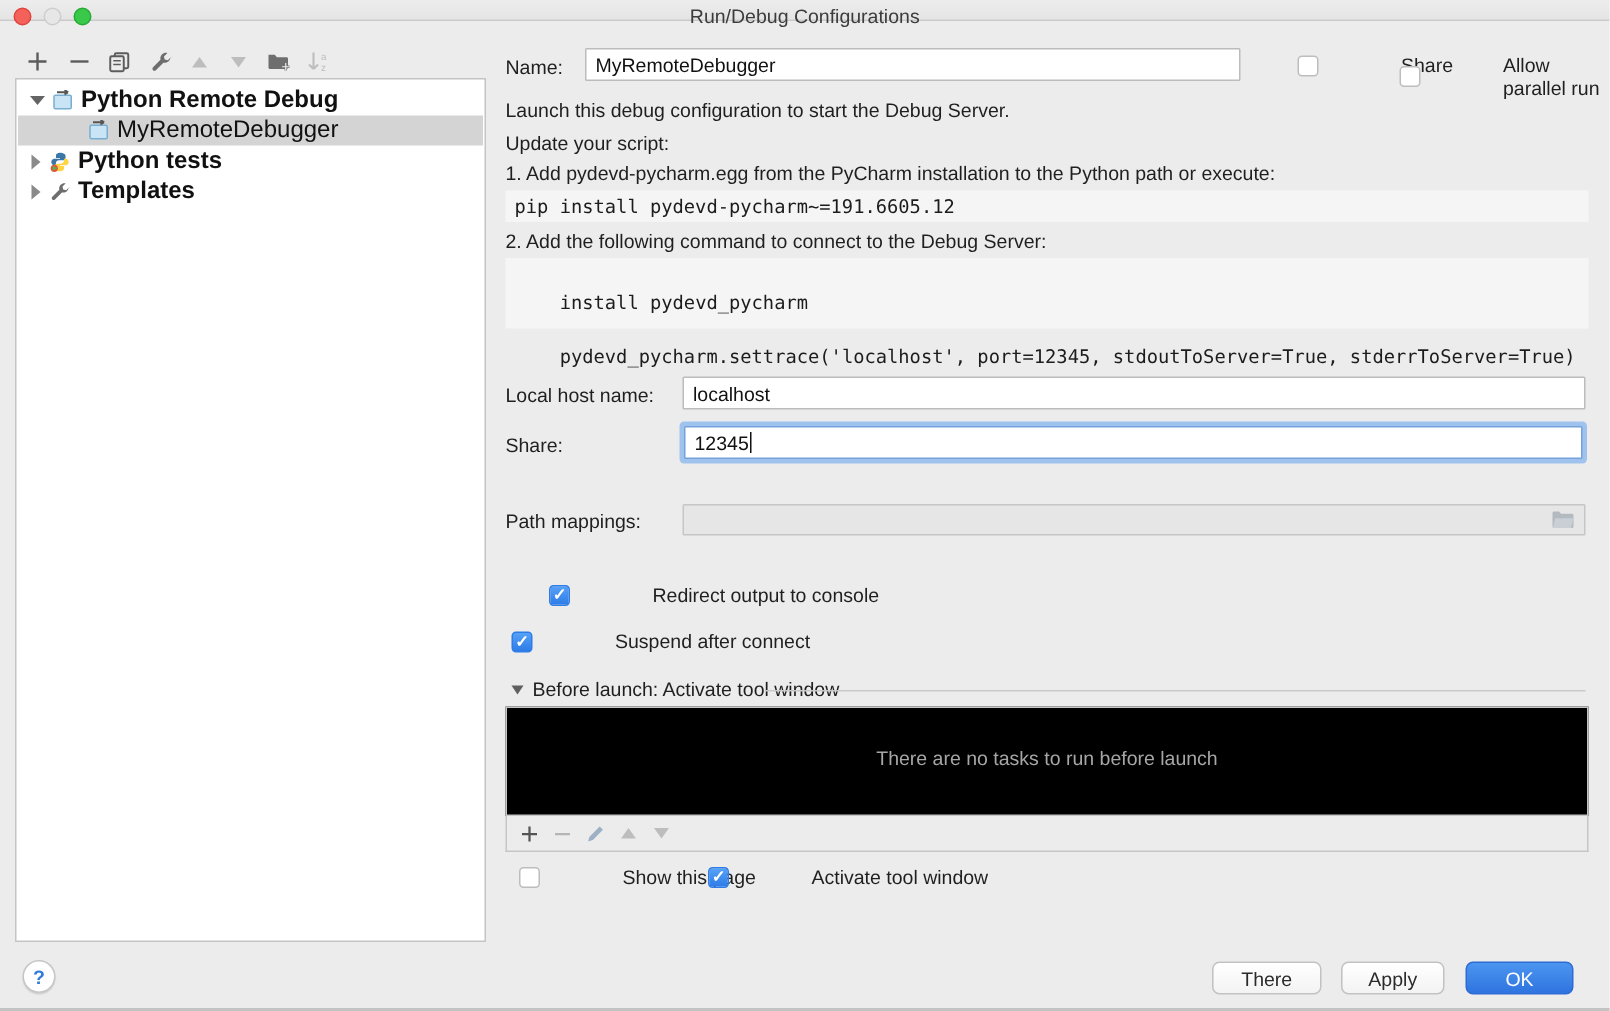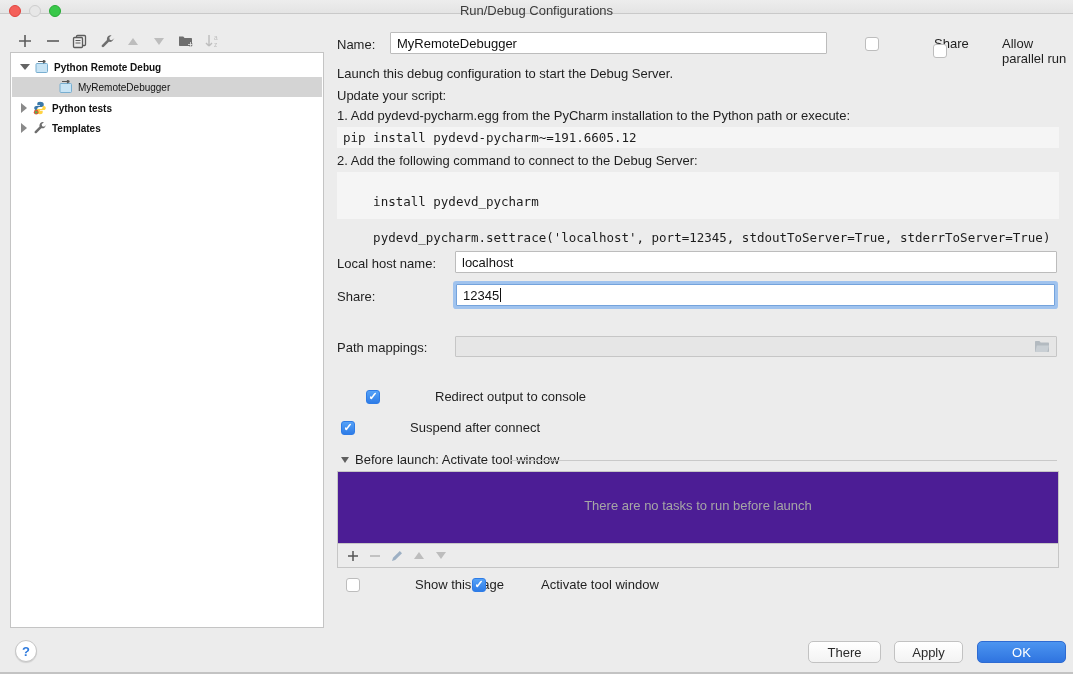--- a/index.html
+++ b/index.html
@@ -22,21 +22,21 @@
   .tbico { position:absolute; top:32px; width:18px; height:18px; display:flex; align-items:center; justify-content:center;
            color:#5c5c5c; font-size:16px; line-height:18px; }
   .tbico.dis { color:#bdbdbd; }
   .tri-up   { width:0; height:0; border-left:5px solid transparent; border-right:5px solid transparent; border-bottom:7px solid #bdbdbd; }
   .tri-down { width:0; height:0; border-left:5px solid transparent; border-right:5px solid transparent; border-top:7px solid #bdbdbd; }
 
   
   .tree { position:absolute; left:10px; top:52px; width:314px; height:576px; background:#fff; border:1px solid #c4c4c4; }
   .trow { position:absolute; left:1px; right:1px; height:20px; display:flex; align-items:center; }
   .trow.sel { background:#d4d4d4; }
-  .tlabel { font-size:10px; color:#111; white-space:nowrap; }
+  .tlabel { font-size:16px; color:#111; white-space:nowrap; }
   .tlabel.b { font-weight:700; }
   .chev-open  { width:0; height:0; border-left:5px solid transparent; border-right:5px solid transparent; border-top:6px solid #646464; margin:0 4px 0 8px; }
   .chev-closed{ width:0; height:0; border-top:5px solid transparent; border-bottom:5px solid transparent; border-left:6px solid #8a8a8a; margin:0 5px 0 9px; }
   .ticon { width:16px; height:14px; margin-right:4px; flex:none; }
 
   
   .lbl { position:absolute; color:#1f1f1f; font-size:13px; white-space:nowrap; }
   .inp { position:absolute; background:#fff; border:1px solid #bcbcbc; border-radius:1px;
          font-size:13px; color:#111; display:flex; align-items:center; padding:0 6px; }
   .inp.focused { box-shadow:0 0 0 3px #a0c3ee; border-color:#74a3dc; }
@@ -48,21 +48,21 @@
   .cbrow { position:absolute; display:flex; align-items:center; cursor:default;gap:48px; }
   .cb { width:14px; height:14px; border-radius:3px; background:#fff; border:1px solid #bdbdbd; flex:none; position:relative; }
   .cb.on { background:linear-gradient(#56a2f7,#2e7ce7); border-color:#2e7ce7; }
   .cb.on::after { content:"✓"; position:absolute; left:1.5px; top:-0.5px; color:#fff; font-size:11px; font-weight:700; }
   .cblbl { margin-left:7px; }
 
   
   .bl-head { position:absolute; display:flex; align-items:center; }
   .bl-tri { width:0; height:0; border-left:4.5px solid transparent; border-right:4.5px solid transparent; border-top:6px solid #5f5f5f; margin-right:6px; }
   .bl-line { position:absolute; height:1px; background:#c9c9c9; }
-  .bl-panel { position:absolute; background:#4c1d95; border:1px solid #c6c6c6; }
+  .bl-panel { position:absolute; background:#000000; border:1px solid #c6c6c6; }
   .bl-empty { color:#a6a6a6; text-align:center; width:100%; position:absolute; top:26px; }
   .bl-bar { position:absolute; background:#ececec; border:1px solid #c6c6c6; border-top:none; display:flex; align-items:center; }
   .bl-ico { width:22px; height:18px; display:flex; align-items:center; justify-content:center; color:#555; font-size:15px; }
   .bl-ico.dis { color:#b5b5b5; }
 
   
   .btn { position:absolute; height:22px; border-radius:5px; background:linear-gradient(#ffffff,#f3f3f3);
          border:1px solid #c2c2c2; font-size:13px; color:#2b2b2b; display:flex; align-items:center; justify-content:center; }
   .btn.primary { background:linear-gradient(#4c95f0,#2f74e0); border-color:#2e6bd2; color:#fff; }
   .help { position:absolute; left:15px; top:640px; width:22px; height:22px; border-radius:50%;
@@ -256,17 +256,17 @@
 
   <div class="help">
     <span>?</span>
   </div>
   <div class="btn" style="left:808px; top:641px; width:73px;">
     <span>There</span>
   </div>
   <div class="btn" style="left:894px; top:641px; width:69px;">
     <span>Apply</span>
   </div>
-  <div class="btn primary" style="left:977px; top:641px; width:89px;justify-content:center;">
+  <div class="btn primary" style="left:977px; top:641px; width:72px;justify-content:center;">
     <span>OK</span>
   </div>
 
 </div>
 
 </body></html>

